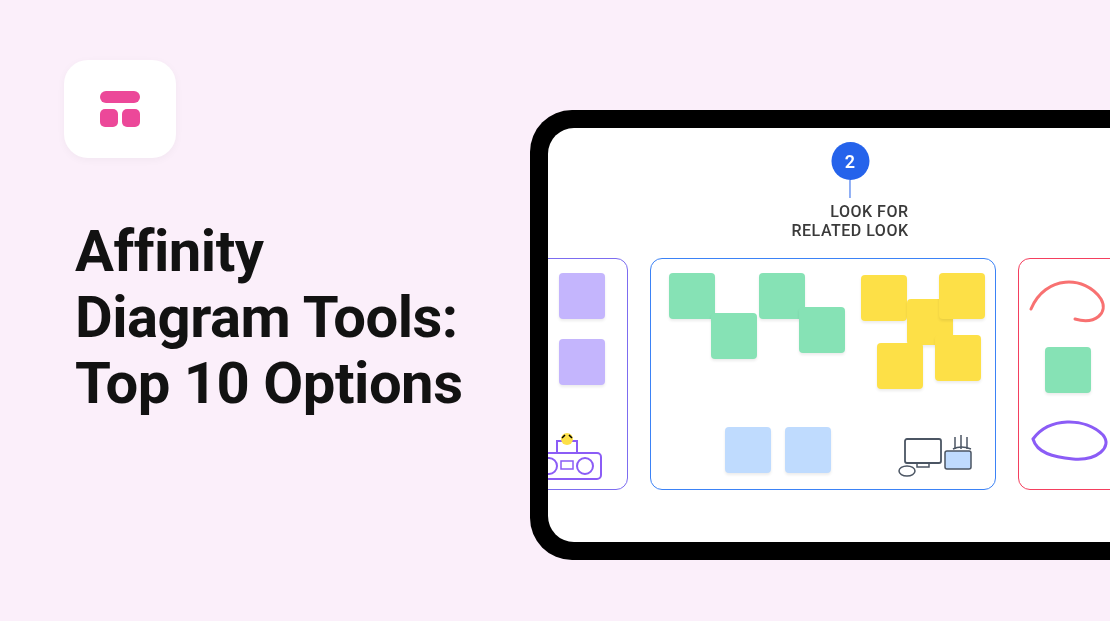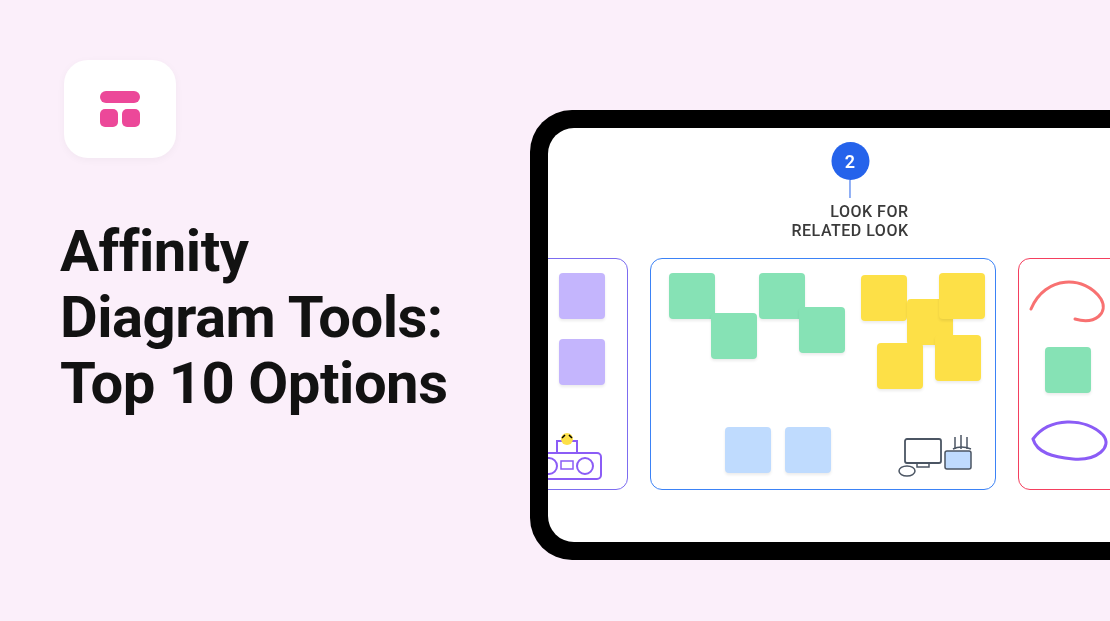--- a/index.html
+++ b/index.html
@@ -21,21 +21,21 @@
       border-radius: 24px;
       display: flex;
       align-items: center;
       justify-content: center;
       box-shadow: 0 2px 8px rgba(0,0,0,0.04);
     }
     .logo-box svg { display: block; }
     .headline {
       position: absolute;
       top: 218px;
-      left: 60px;
+      left: 75px;
       font-size: 58px;
       font-weight: 700;
       line-height: 1.14;
       letter-spacing: -0.5px;
       color: #121212;
     }
     .device {
       position: absolute;
       top: 110px;
       left: 530px;

